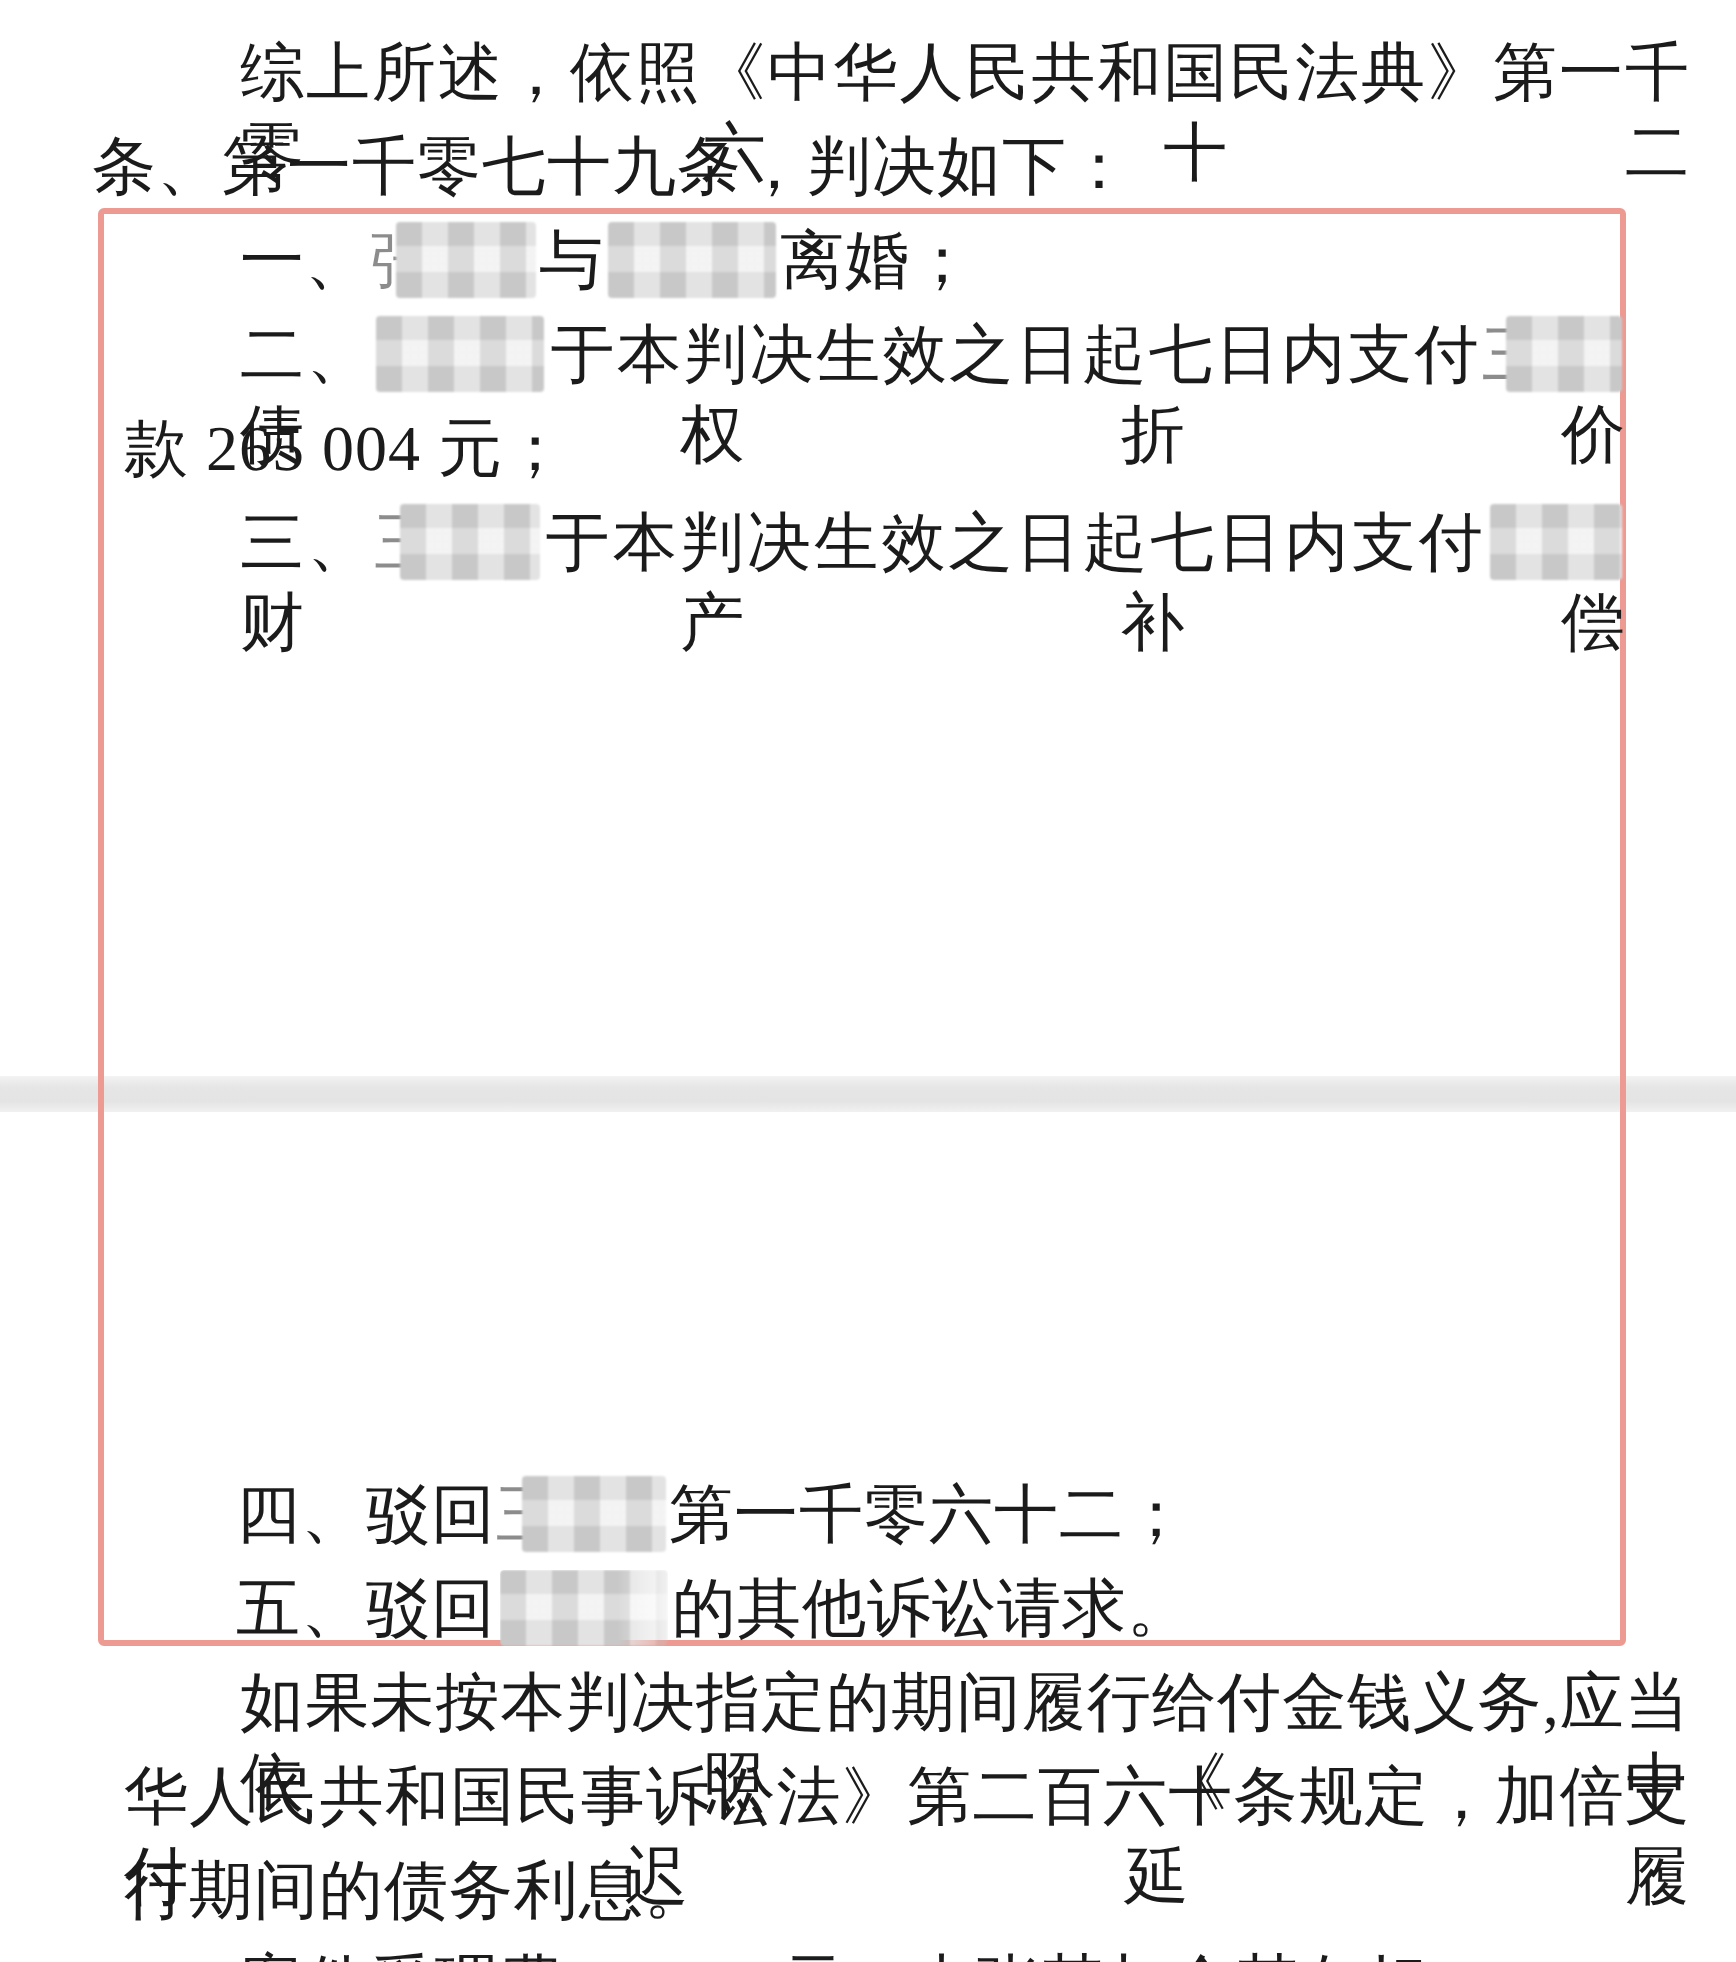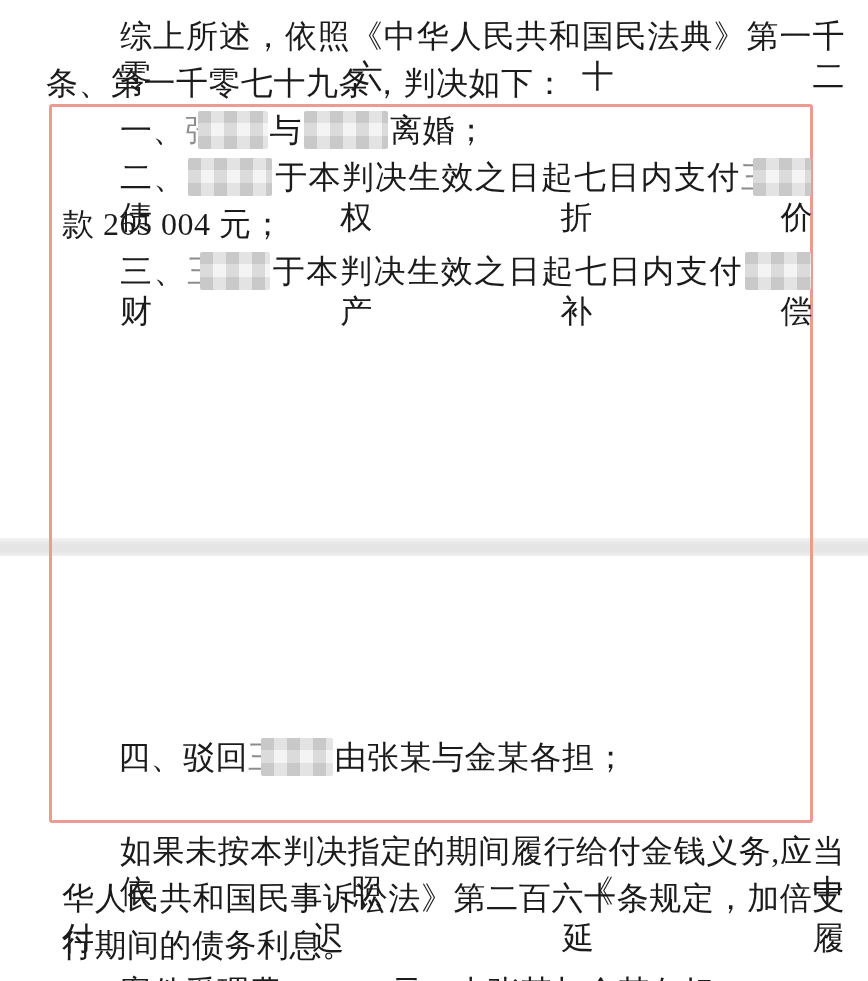--- a/index.html
+++ b/index.html
@@ -73,19 +73,20 @@
 <div id="page" style="--bg: #ffffff; --ink: #1b1b1b; --annotation: #ec9a92;">
   <div id="page-break-bar" style="top: 538px; height: 18px;"></div>
   <div id="annotation-box" style="left: 49px; top: 104px; width: 764px; height: 719px;"></div>
   <div id="lines-layer">
       <div class="line justify" style="top: 16px; left: 120px; width: 725px;"><span>综上所述，依照《中华人民共和国民法典》第一千零六十二</span></div>
       <div class="line" style="top: 63px; left: 46px;"><span>条、第一千零七十九条，判决如下：</span></div>
       <div class="line" style="top: 110px; left: 120px;"><span>一、</span><span class="ghost">张</span><span class="redact" style="width: 70px;"></span><span>与</span><span class="redact" style="width: 84px;"></span><span>离婚；</span></div>
       <div class="line justify" style="top: 157px; left: 120px; width: 693px;"><span>二、</span><span class="redact" style="width: 84px;"></span><span>于本判决生效之日起七日内支付</span><span class="ghost">三</span><span class="redact" style="width: 58px;"></span><span>债权折价</span></div>
       <div class="line" style="top: 204px; left: 62px;"><span>款 265 004 元；</span></div>
       <div class="line justify" style="top: 251px; left: 120px; width: 693px;"><span>三、</span><span class="ghost">王</span><span class="redact" style="width: 70px;"></span><span>于本判决生效之日起七日内支付</span><span class="redact" style="width: 66px;"></span><span>财产补偿</span></div>
-      <div class="line" style="top: 737px; left: 118px;"><span>四、驳回</span><span class="ghost">王</span><span class="redact" style="width: 72px;"></span><span>由张某与金某各担；</span></div>
+      <div class="line" style="top: 737px; left: 118px;"><span>四、驳回</span><span class="ghost">王</span><span class="redact" style="width: 72px;"></span><span>第一千零六十二；</span></div>
+      <div class="line" style="top: 784px; left: 118px;"><span>五、驳回</span><span class="redact fade" style="width: 84px;"></span><span>的其他诉讼请求。</span></div>
       <div class="line justify" style="top: 878px; left: 62px; width: 783px;"><span>华人民共和国民事诉讼法》第二百六十条规定，加倍支付迟延履</span></div>
       <div class="line justify" style="top: 831px; left: 120px; width: 725px;"><span>如果未按本判决指定的期间履行给付金钱义务,应当依照《中</span></div>
       <div class="line" style="top: 925px; left: 62px;"><span>行期间的债务利息。</span></div>
       <div class="line" style="top: 972px; left: 120px;"><span>案件受理费 24 075 元，由张某与金某各担 12 037.50 元，已交付</span></div>
     </div>
 </div>
 
 </body></html>

